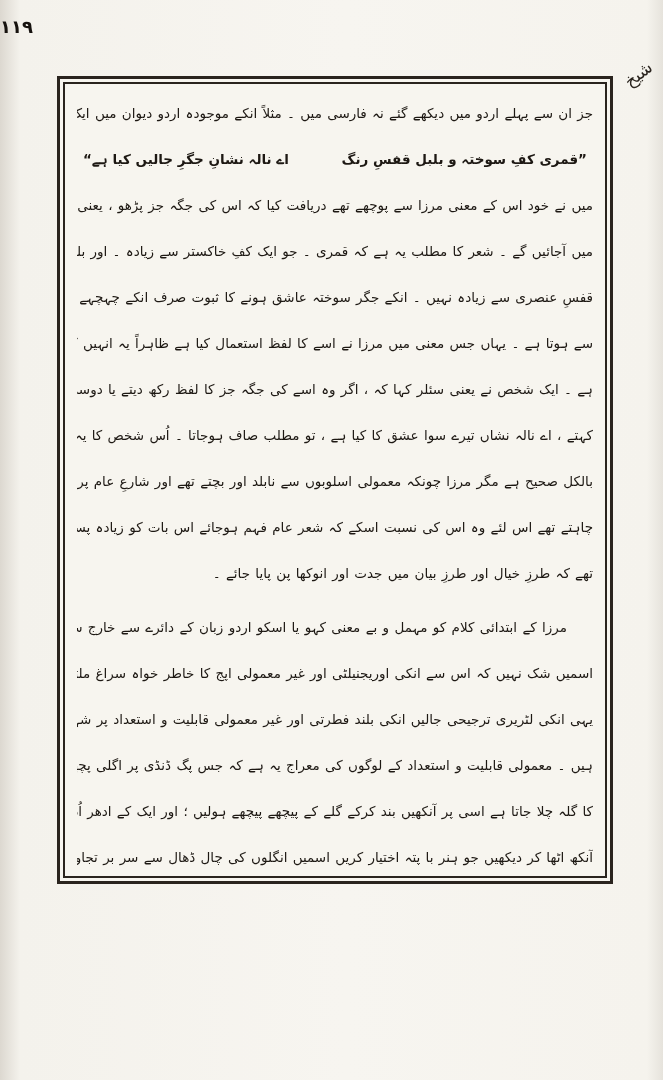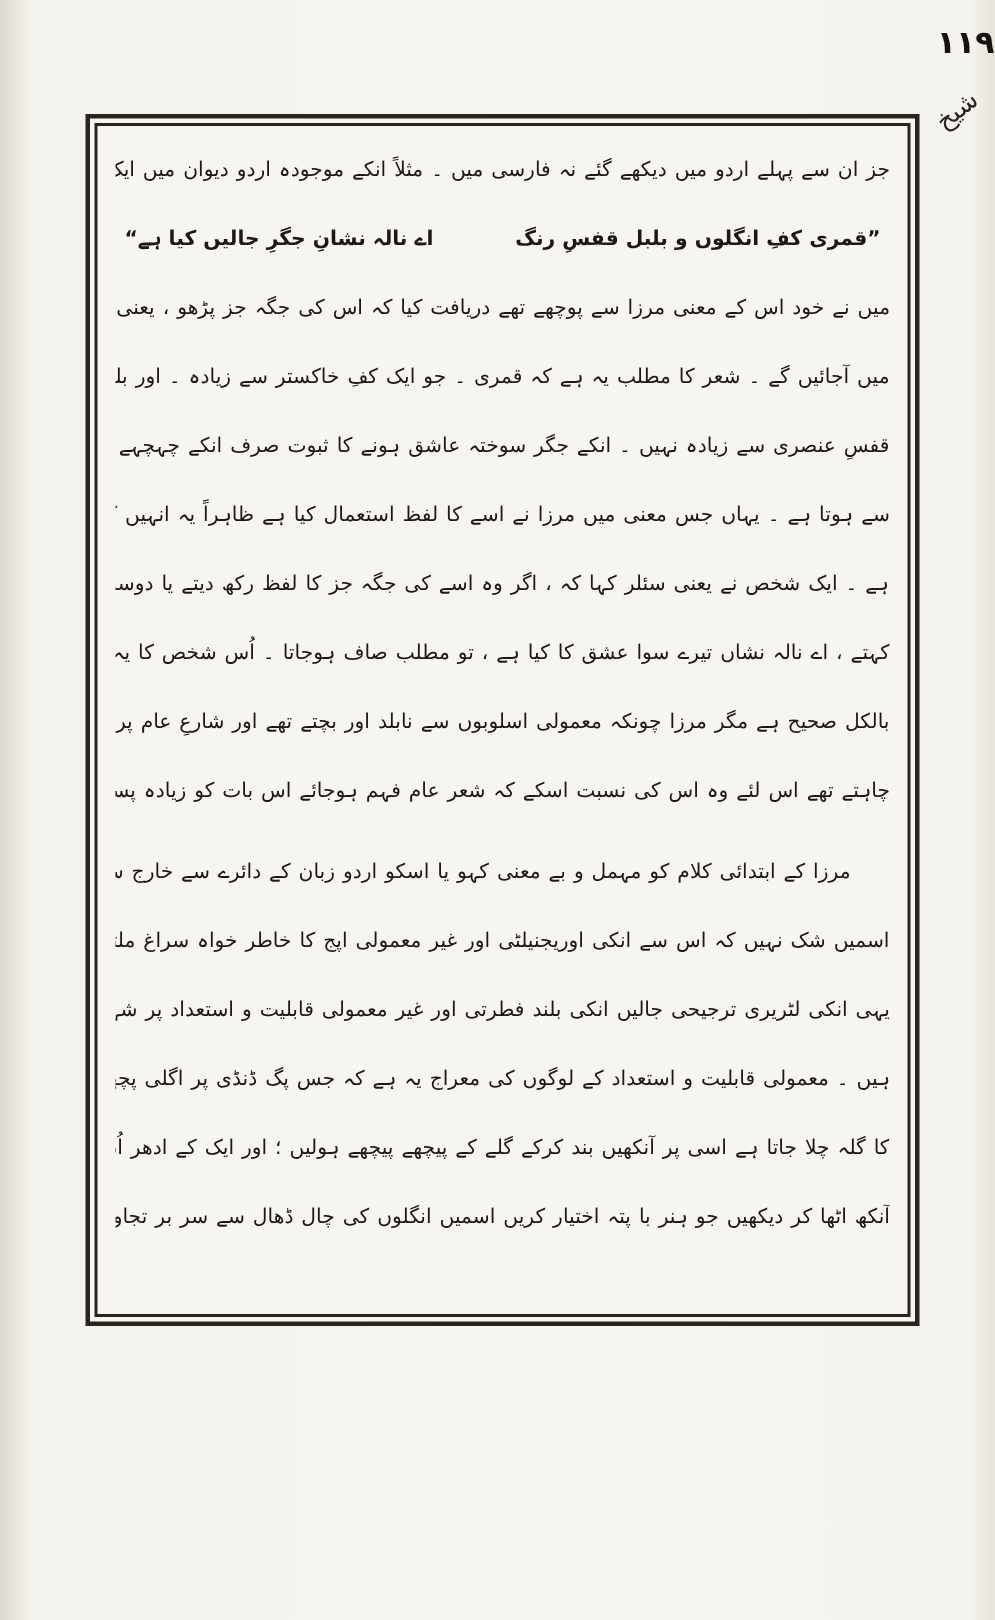--- a/index.html
+++ b/index.html
@@ -11,22 +11,22 @@
     position:relative;
     width:663px;height:1080px;
     margin:0 auto;
     background:linear-gradient(90deg,#dcd8d0 0px,#f4f2ec 20px,#f7f5f0 52%,#f5f3ed calc(100% - 16px),#e6e3dc 100%);
     overflow:hidden;
     color:#221d18;
   }
   .page-number{
     position:absolute;
     top:16px;left:0;right:0;
-    text-align:right;
-    font-size:21px;
+    text-align:left;
+    font-size:18px;
     font-weight:bold;
     letter-spacing:2px;
     color:#16120e;
   }
   .frame{
     position:absolute;
     left:57px;top:76px;
     width:556px;height:808px;
     border:3px solid #2a241e;
     box-sizing:border-box;
@@ -95,33 +95,34 @@
 
   <div class="margin-note">شیخ</div>
 
   <div class="frame">
     <div class="frame-inner">
       <div class="text-block">
 
         <div class="line">جز ان سے پہلے اردو میں دیکھے گئے نہ فارسی میں ۔ مثلاً انکے موجودہ اردو دیوان میں ایک شعر ہے</div>
 
         <div class="verse-line">
-          <span>”قمری کفِ انگلوں و بلبل قفسِ رنگ</span>
+          <span>”قمری کفِ سوختہ و بلبل قفسِ رنگ</span>
           <span>اے نالہ نشانِ جگرِ جالیں کیا ہے“</span>
         </div>
 
         <div>
           <div class="line">میں نے خود اس کے معنی مرزا سے پوچھے تھے دریافت کیا کہ اس کی جگہ جز پڑھو ، یعنی خود سمجھ</div>
           <div class="line">میں آجائیں گے ۔ شعر کا مطلب یہ ہے کہ قمری ۔ جو ایک کفِ خاکستر سے زیادہ ۔ اور بلبل ۔ جو ایک</div>
           <div class="line">قفسِ عنصری سے زیادہ نہیں ۔ انکے جگر سوختہ عاشق ہونے کا ثبوت صرف انکے چہچہے اور رونے</div>
           <div class="line">سے ہوتا ہے ۔ یہاں جس معنی میں مرزا نے اسے کا لفظ استعمال کیا ہے ظاہراً یہ انہیں کا اختراع</div>
           <div class="line">ہے ۔ ایک شخص نے یعنی سئلر کہا کہ ، اگر وہ اسے کی جگہ جز کا لفظ رکھ دیتے یا دوسرا مصرعہ اسطرح</div>
           <div class="line">کہتے ، اے نالہ نشاں تیرے سوا عشق کا کیا ہے ، تو مطلب صاف ہوجاتا ۔ اُس شخص کا یہ کہنا</div>
           <div class="line">بالکل صحیح ہے مگر مرزا چونکہ معمولی اسلوبوں سے نابلد اور بچتے تھے اور شارعِ عام پر چلنا نہیں</div>
           <div class="line">چاہتے تھے اس لئے وہ اس کی نسبت اسکے کہ شعر عام فہم ہوجائے اس بات کو زیادہ پسند کرتے</div>
+          <div class="line line--short">تھے کہ طرزِ خیال اور طرزِ بیان میں جدت اور انوکھا پن پایا جائے ۔</div>
         </div>
 
         <div class="para2">
           <div class="line line--indent">مرزا کے ابتدائی کلام کو مہمل و بے معنی کہو یا اسکو اردو زبان کے دائرے سے خارج سمجھو مگر</div>
           <div class="line">اسمیں شک نہیں کہ اس سے انکی اوریجنیلٹی اور غیر معمولی اپج کا خاطر خواہ سراغ ملتا ہے اور</div>
           <div class="line">یہی انکی لٹریری ترجیحی جالیں انکی بلند فطرتی اور غیر معمولی قابلیت و استعداد پر شہادت دیتی</div>
           <div class="line">ہیں ۔ معمولی قابلیت و استعداد کے لوگوں کی معراج یہ ہے کہ جس پگ ڈنڈی پر اگلی پچھلی</div>
           <div class="line">کا گلہ چلا جاتا ہے اسی پر آنکھیں بند کرکے گلے کے پیچھے پیچھے ہولیں ؛ اور ایک کے ادھر اُدھر</div>
           <div class="line">آنکھ اٹھا کر دیکھیں جو ہنر با پتہ اختیار کریں اسمیں انگلوں کی چال ڈھال سے سر بر تجاوز</div>
         </div>

